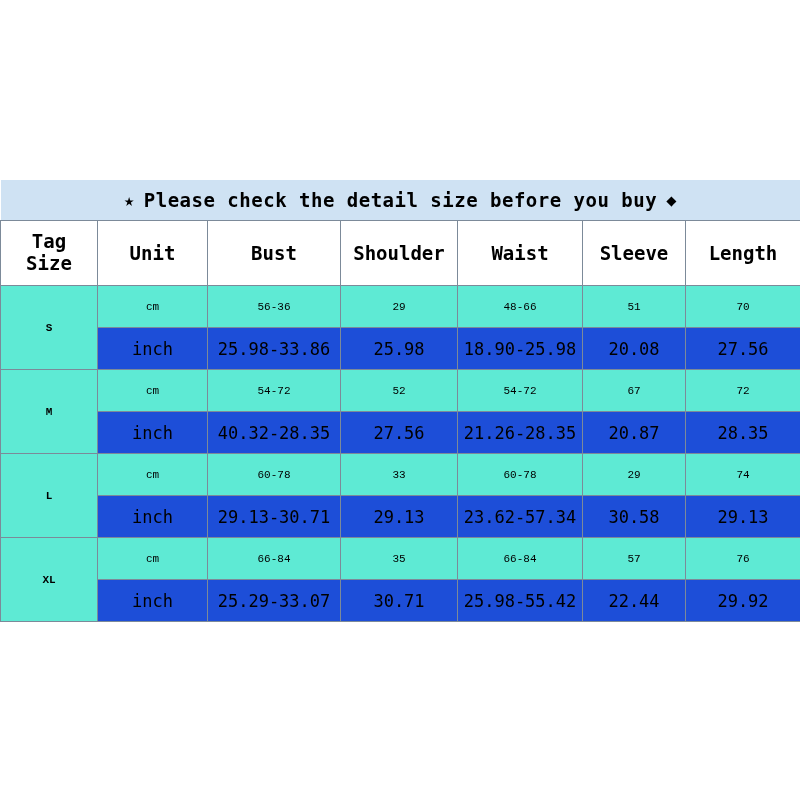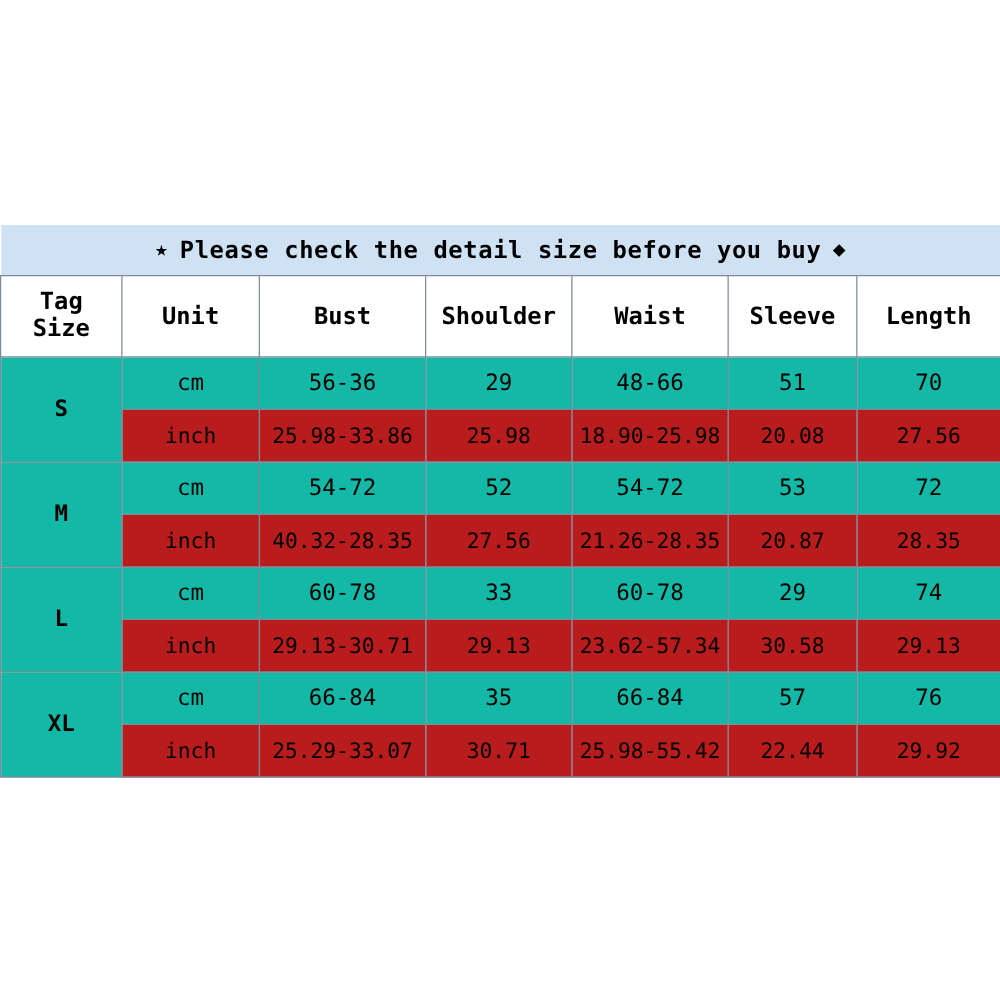--- a/index.html
+++ b/index.html
@@ -66,26 +66,27 @@
   td.tagsize-head {
     line-height: 1.15;
     font-size: 18px;
   }
   td.size-label {
     background: #ffffff;
     font-size: 22px;
     font-weight: bold;
   }
   tr.cm-row td {
-    background: #14b8a6;
+    background: #5eead4;
     height: 41px;
-    font-size: 18px;
+    font-size: 11px;
+    font-family: Liberation Mono, monospace;
   }
   tr.inch-row td {
-    background: #b91c1c;
+    background: #1d4ed8;
     height: 41px;
     font-size: 17px;
   }
   .unit-cell { font-size: 17px; }
 </style>
 </head>
 <body>
 
 <div id="page">
   <div id="table-wrap">
@@ -140,21 +141,21 @@
           <td>20.08</td>
           <td>27.56</td>
         </tr>
 
         <tr class="cm-row">
           <td class="size-label" rowspan="2">M</td>
           <td class="unit-cell">cm</td>
           <td>54-72</td>
           <td>52</td>
           <td>54-72</td>
-          <td>53</td>
+          <td>67</td>
           <td>72</td>
         </tr>
         <tr class="inch-row">
           <td class="unit-cell">inch</td>
           <td>40.32-28.35</td>
           <td>27.56</td>
           <td>21.26-28.35</td>
           <td>20.87</td>
           <td>28.35</td>
         </tr>

